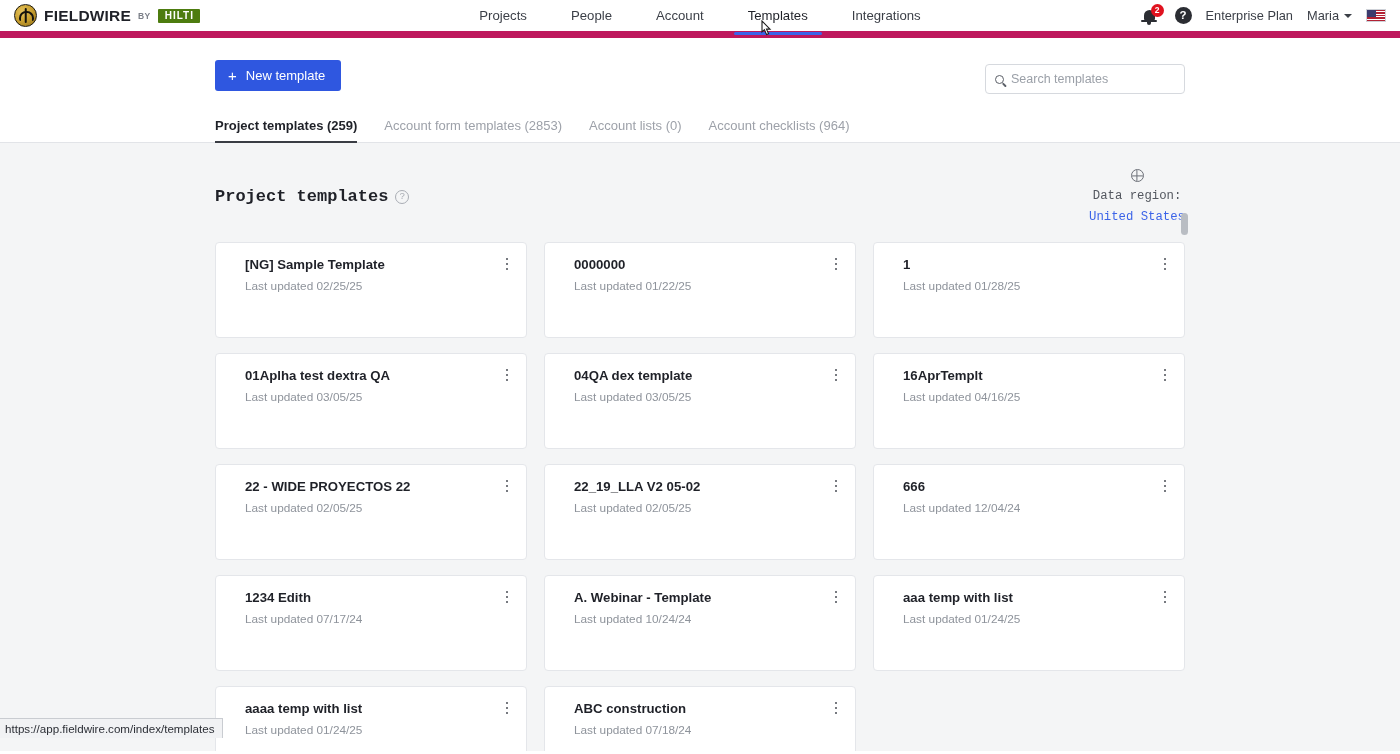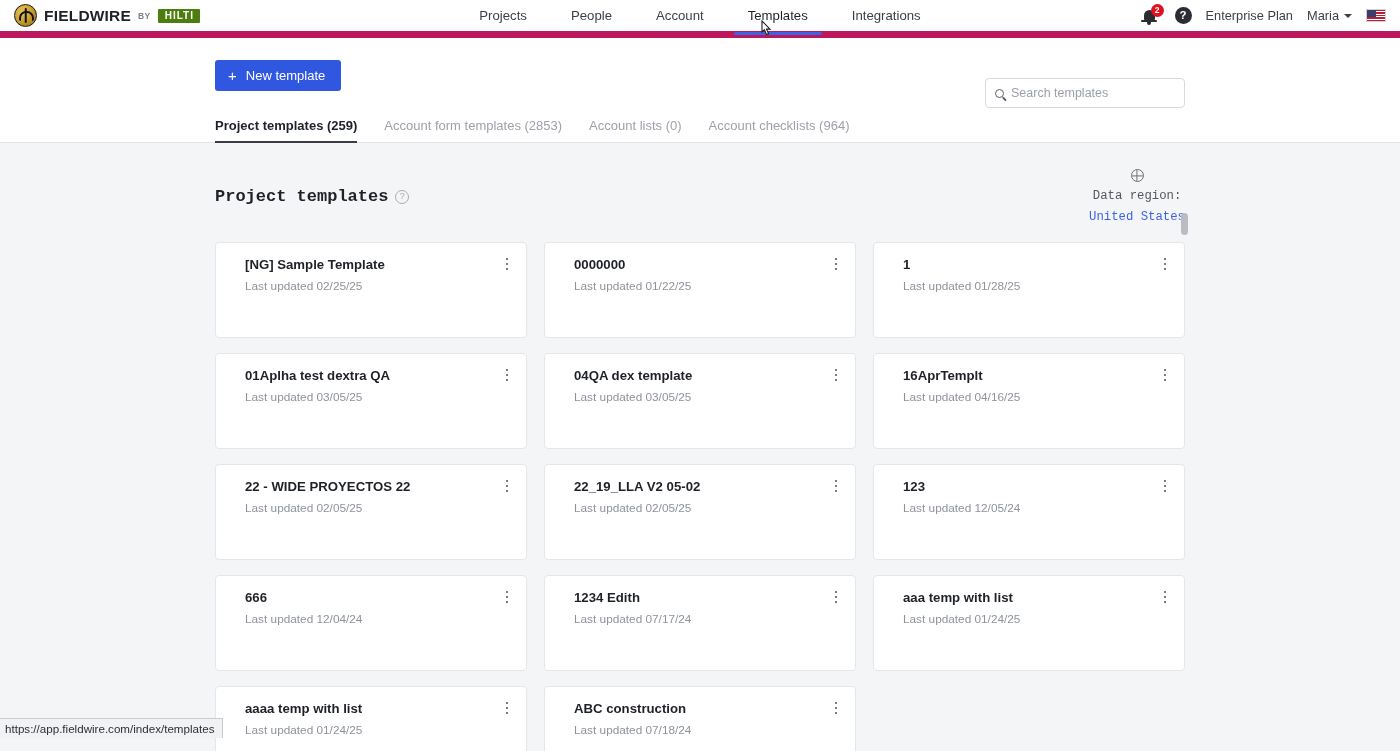--- a/index.html
+++ b/index.html
@@ -134,21 +134,21 @@
     background: #2f57e0; color: #ffffff;
     border: none; border-radius: 3px;
     height: 31px; padding: 0 16px 0 13px;
     font-size: 13px; font-family: inherit;
     display: inline-flex; align-items: center; gap: 9px;
     cursor: pointer;
   }
   .btn-new .plus { font-size: 15px; line-height: 1; font-weight: 500; }
 
   .search-box {
-    position: absolute; right: 0; top: 18px;
+    position: absolute; right: 0; top: 4px;
     width: 200px; height: 30px;
     border: 1px solid #d6d9de; border-radius: 4px;
     background: #fff; display: flex; align-items: center;
     padding: 0 8px; gap: 7px;
   }
   .search-box input {
     border: none; outline: none; background: transparent;
     font-size: 12.5px; font-family: inherit; color: #3b3f47;
     width: 100%;
   }
@@ -406,40 +406,40 @@
         <div class="card">
           <div class="card-title">22_19_LLA V2 05-02</div>
           <div class="card-sub">Last updated 02/05/25</div>
           <div class="kebab">
             <i></i>
             <i></i>
             <i></i>
           </div>
         </div>
         <div class="card">
-          <div class="card-title">123</div>
-          <div class="card-sub">Last updated 12/05/24</div>
-          <div class="kebab">
-            <i></i>
-            <i></i>
-            <i></i>
-          </div>
-        </div>
-        <div class="card">
           <div class="card-title">666</div>
           <div class="card-sub">Last updated 12/04/24</div>
           <div class="kebab">
             <i></i>
             <i></i>
             <i></i>
           </div>
         </div>
         <div class="card">
           <div class="card-title">1234 Edith</div>
           <div class="card-sub">Last updated 07/17/24</div>
+          <div class="kebab">
+            <i></i>
+            <i></i>
+            <i></i>
+          </div>
+        </div>
+        <div class="card">
+          <div class="card-title">A. Webinar - Template</div>
+          <div class="card-sub">Last updated 10/24/24</div>
           <div class="kebab">
             <i></i>
             <i></i>
             <i></i>
           </div>
         </div>
         <div class="card">
           <div class="card-title">aaa temp with list</div>
           <div class="card-sub">Last updated 01/24/25</div>
           <div class="kebab">

